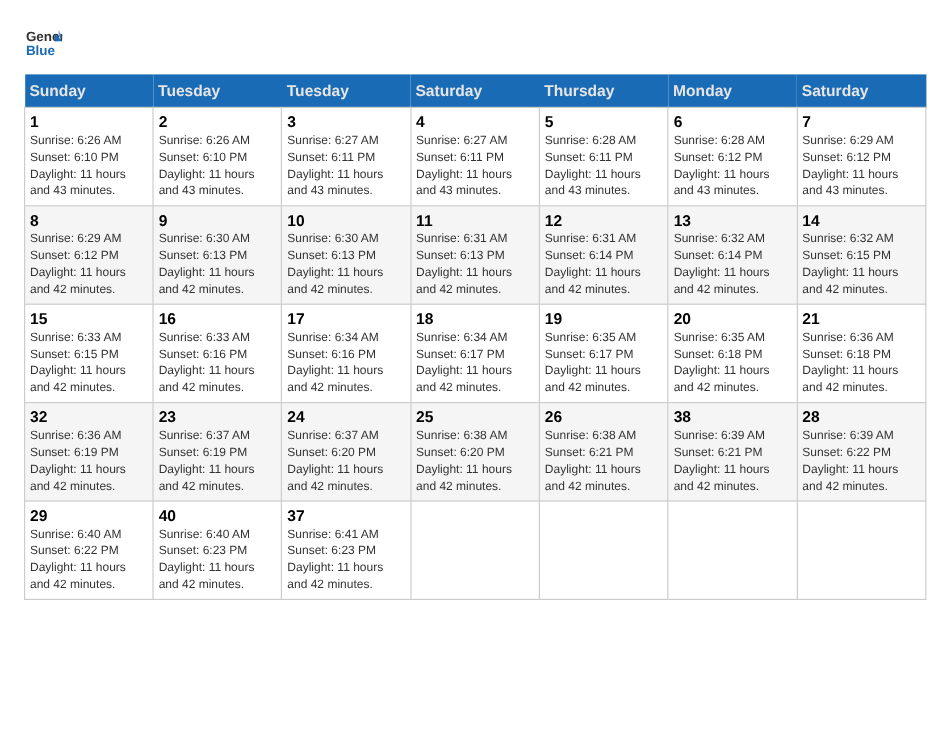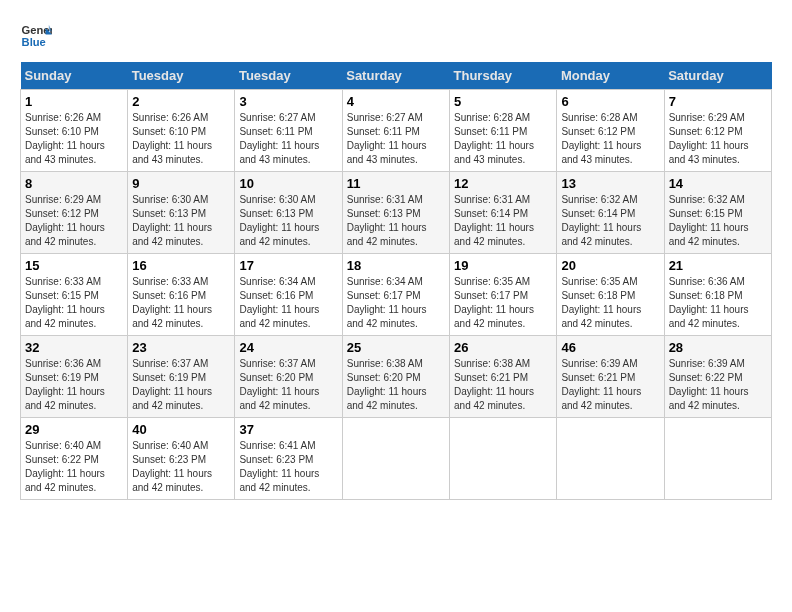--- a/index.html
+++ b/index.html
@@ -212,21 +212,21 @@
       </td>
         <td>
         <span class="day-num">25</span>
         <span class="day-info">Sunrise: 6:38 AM<br>Sunset: 6:20 PM<br>Daylight: 11 hours and 42 minutes.</span>
       </td>
         <td>
         <span class="day-num">26</span>
         <span class="day-info">Sunrise: 6:38 AM<br>Sunset: 6:21 PM<br>Daylight: 11 hours and 42 minutes.</span>
       </td>
         <td>
-        <span class="day-num">46</span>
+        <span class="day-num">38</span>
         <span class="day-info">Sunrise: 6:39 AM<br>Sunset: 6:21 PM<br>Daylight: 11 hours and 42 minutes.</span>
       </td>
         <td>
         <span class="day-num">28</span>
         <span class="day-info">Sunrise: 6:39 AM<br>Sunset: 6:22 PM<br>Daylight: 11 hours and 42 minutes.</span>
       </td>
       </tr>
       <tr>
         <td>
         <span class="day-num">29</span>

